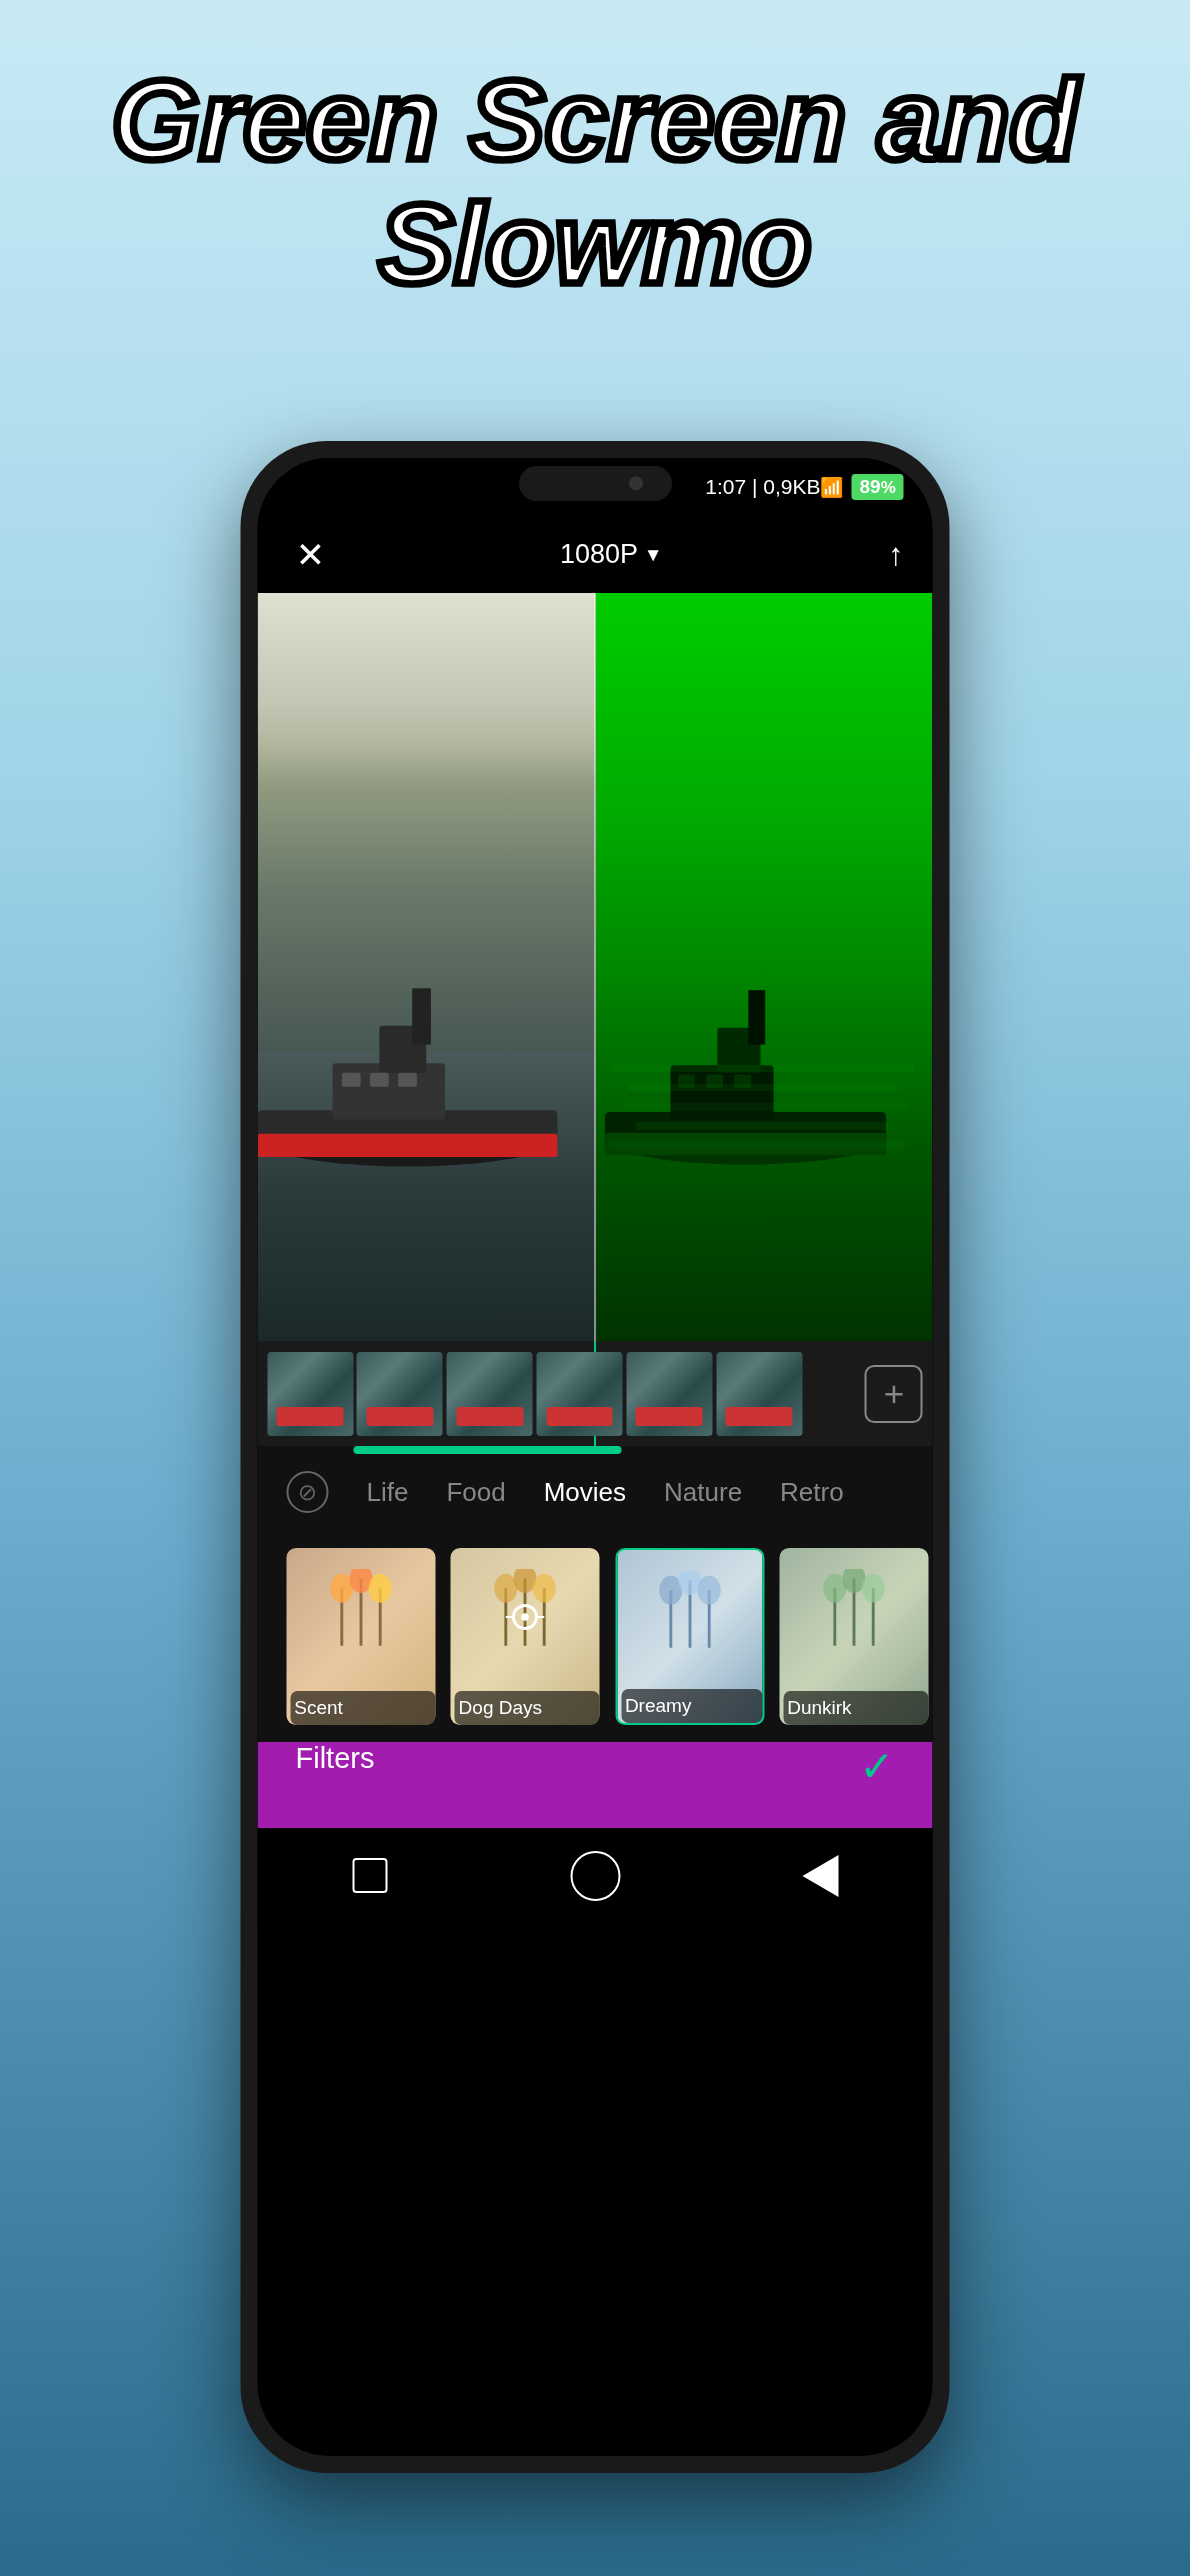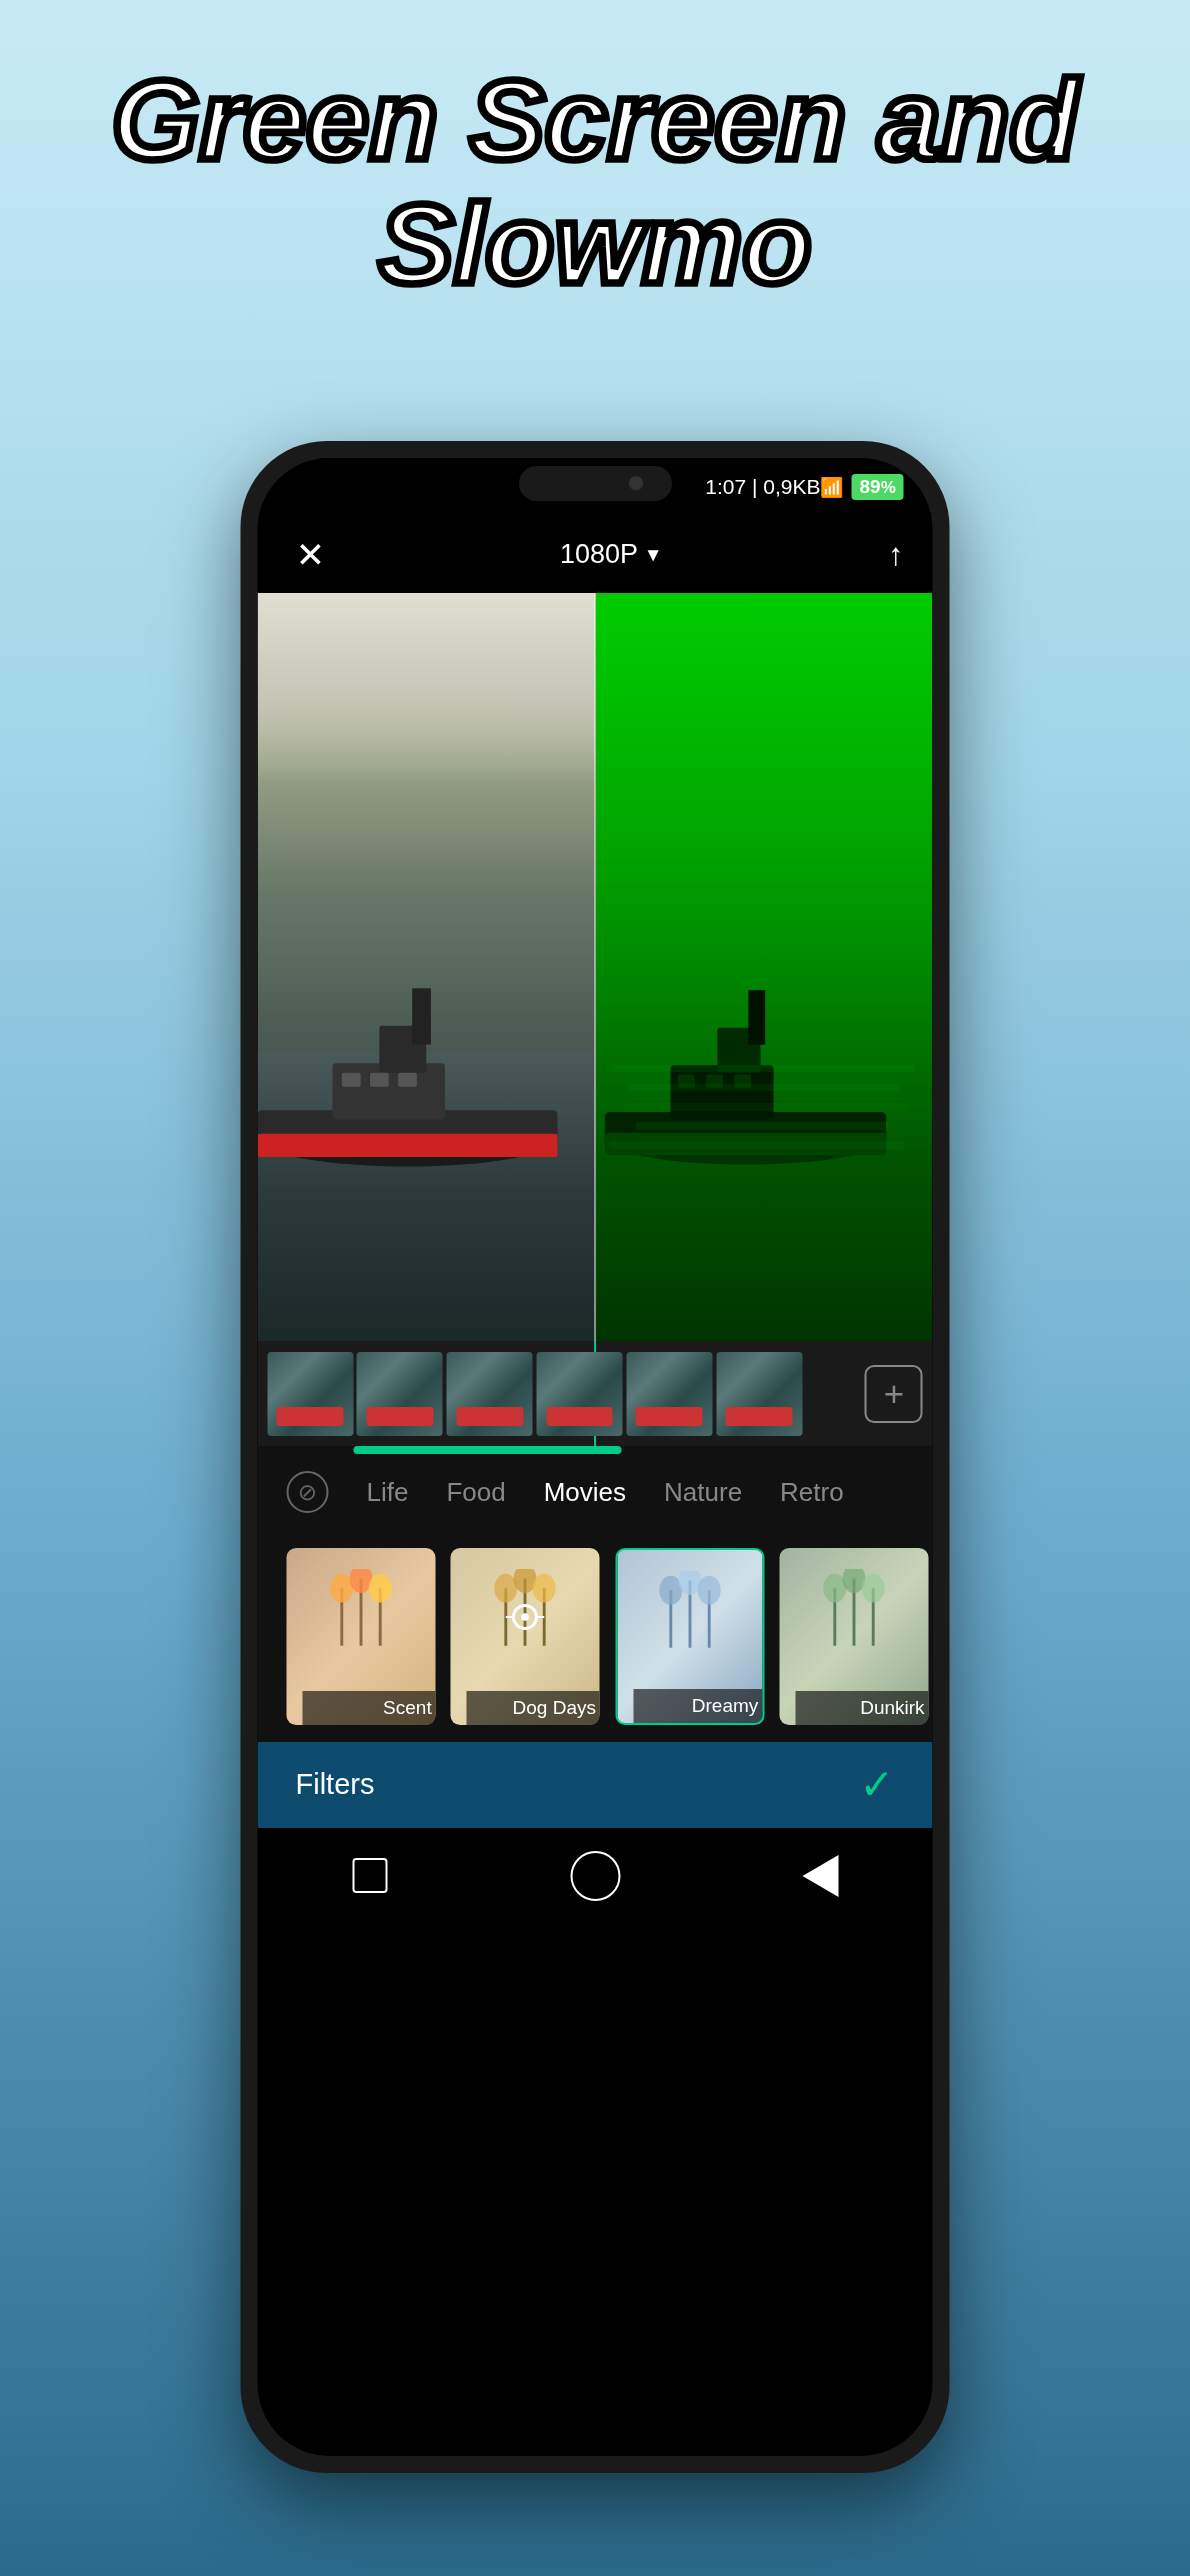--- a/index.html
+++ b/index.html
@@ -368,35 +368,36 @@
       height: 139px;
       display: flex;
       align-items: center;
       justify-content: center;
       font-size: 38px;
     }
 
     .filter-thumb-label {
       position: absolute;
       bottom: 0;
-      left: 16px;
+      left: 4px;
       right: 0;
       background: rgba(0,0,0,0.6);
       color: white;
       font-size: 19px;
-      text-align: right;
+      text-align: left;
       padding: 5.8px 3.8px;
+      border-radius: 7px;
     }
 
     
     .filters-bar {
-      background: #0c4a6e;
+      background: #a21caf;
       height: 86px;
       display: flex;
-      align-items: center;
+      align-items: flex-start;
       justify-content: space-between;
       padding: 0 38px;
     }
 
     .filters-label {
       color: white;
       font-size: 29px;
     }
 
     .filters-check {

